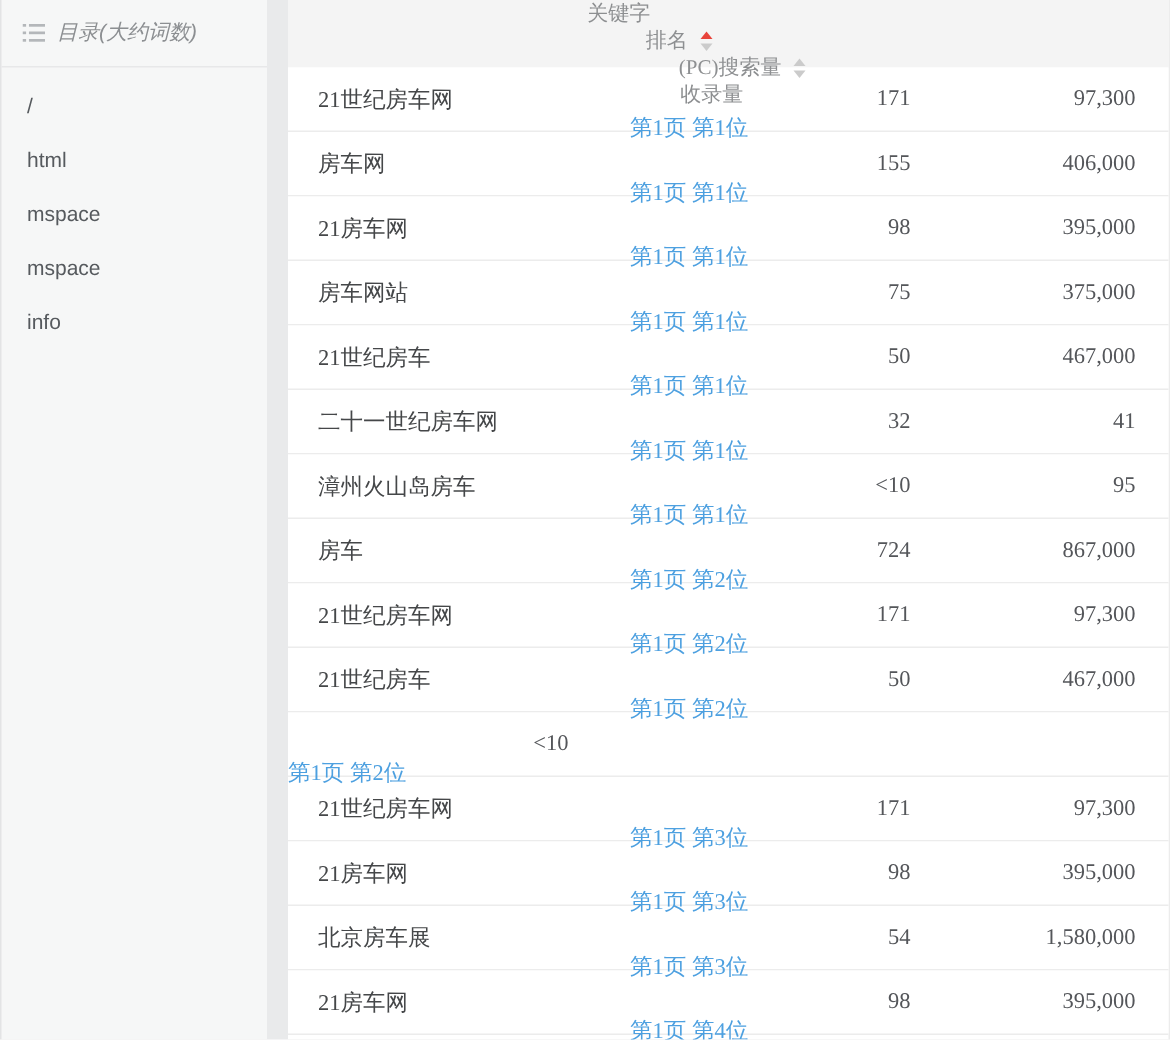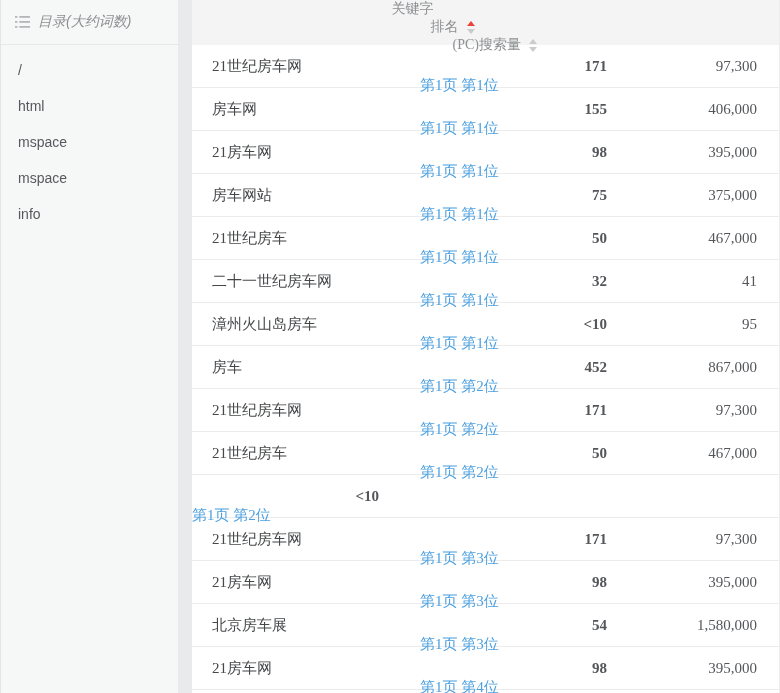--- a/index.html
+++ b/index.html
@@ -42,21 +42,21 @@
     border-right:1px solid #ececec;
     font-family:"Liberation Serif","DejaVu Serif",serif;
   }
   .thead {
     height:45px; background:#f4f4f4;
     display:flex; align-items:center;
     font-size:14px; color:#8d8f91;flex-direction:column;
   }
   .col-kw   { width:228px; padding-left:20px; }
   .col-rank { width:110px;margin-top:39px; }
-  .col-pc   { width:117px; text-align:right; padding-right:40px;font-weight:bold; }
+  .col-pc   { width:117px; text-align:right; padding-right:40px; }
   .col-idx  { flex:1; text-align:right; padding-right:22px; }
 
   .th-rank { width:110px; display:flex; align-items:center;font-family:Liberation Serif, serif; }
   .th-pc   { width:117px; display:flex; align-items:center; justify-content:flex-end; padding-right:7px; }
   .sorter { display:inline-flex; flex-direction:column; margin-left:8px; cursor:pointer; }
   .arr { width:0; height:0; border-left:4px solid transparent; border-right:4px solid transparent; }
   .arr.up   { border-bottom:5px solid #cbcbcb; margin-bottom:3px; }
   .arr.down { border-top:5px solid #cbcbcb; }
   .arr.up.active   { border-bottom-color:#e8443b; }
 
@@ -129,20 +129,21 @@
         <span class="arr down"></span>
       </span>
     </div>
     <div class="th-pc">
       <span>(PC)搜索量</span>
       <span class="sorter">
         <span class="arr up"></span>
         <span class="arr down"></span>
       </span>
     </div>
+    <div class="col-idx">收录量</div>
   </div>
 
   <div class="tbody" id="table-body">
   <div class="tr">
     <div class="col-kw td-kw">21世纪房车网</div>
     <div class="col-rank">
       <a class="rank-link">第1页 第1位</a>
     </div>
     <div class="col-pc num">171</div>
     <div class="col-idx num">97,300</div>
@@ -200,21 +201,21 @@
     </div>
     <div class="col-pc num">&lt;10</div>
     <div class="col-idx num">95</div>
   </div>
 
   <div class="tr">
     <div class="col-kw td-kw">房车</div>
     <div class="col-rank">
       <a class="rank-link">第1页 第2位</a>
     </div>
-    <div class="col-pc num">452</div>
+    <div class="col-pc num">724</div>
     <div class="col-idx num">867,000</div>
   </div>
 
   <div class="tr">
     <div class="col-kw td-kw">21世纪房车网</div>
     <div class="col-rank">
       <a class="rank-link">第1页 第2位</a>
     </div>
     <div class="col-pc num">171</div>
     <div class="col-idx num">97,300</div>

